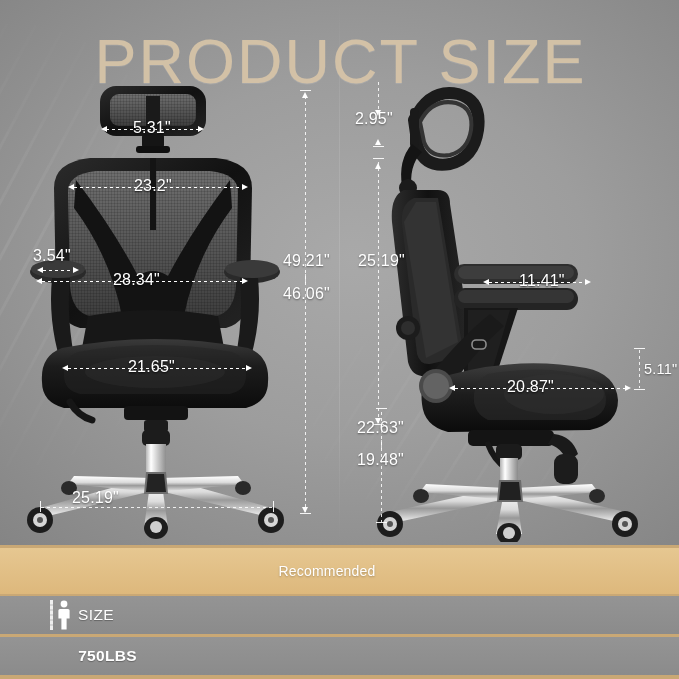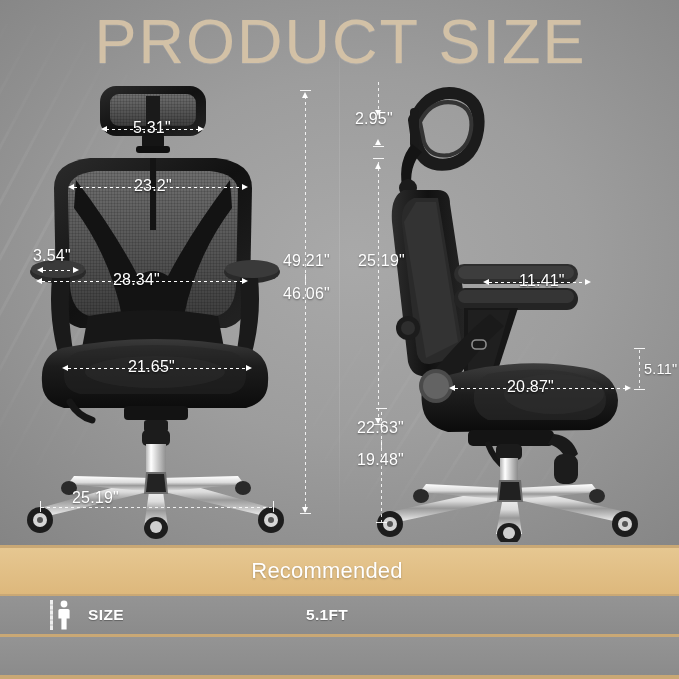--- a/index.html
+++ b/index.html
@@ -42,21 +42,21 @@
             mask-image:radial-gradient(ellipse 230px 160px at 45% 55%, #000 0%, transparent 75%);
     pointer-events:none;
   }
   .vdivider{
     position:absolute;left:339px;top:0;width:1px;height:545px;
     background:linear-gradient(to bottom, rgba(255,255,255,0) 0%, rgba(255,255,255,.10) 25%, rgba(255,255,255,.10) 75%, rgba(255,255,255,0) 100%);
   }
 
   
   .title{
-    position:absolute;left:8px;top:8px;width:665px;
+    position:absolute;left:8px;top:28px;width:665px;
     font-size:63px;line-height:66px;letter-spacing:2px;
     color:#d8c5a8;font-weight:400;
     text-align:center;white-space:nowrap;
     text-shadow:0 1px 0 rgba(255,255,255,.12);
     opacity:.92;
   }
 
   
   .dim-label{
     position:absolute;color:#fff;font-size:16px;line-height:18px;
@@ -99,23 +99,23 @@
   .spec-row{
     position:absolute;left:0;width:679px;height:38px;
     background:linear-gradient(to bottom,#949494 0%,#8b8b8b 100%);
     display:flex;align-items:center;
   }
   .spec-row.r1{top:51px;}
   .spec-row.r2{top:92px;}
   .c-label{width:230px;display:flex;align-items:center;padding-left:48px;box-sizing:border-box;}
   .c-val{width:194px;text-align:center;}
   .c-val2{width:215px;text-align:center;}
-  .head-txt{color:#fff;font-size:22px;letter-spacing:.2px;text-shadow:0 1px 2px rgba(0,0,0,.25);}
+  .head-txt{color:#fff;font-size:14px;letter-spacing:.2px;text-shadow:0 1px 2px rgba(0,0,0,.25);}
   .row-txt{color:#fff;font-size:15.5px;font-weight:bold;letter-spacing:.3px;text-shadow:0 1px 1px rgba(0,0,0,.3);}
-  .row-name{color:#fff;font-size:15.5px;font-weight:bold;letter-spacing:.4px;margin-left:10px;text-shadow:0 1px 1px rgba(0,0,0,.3);}
+  .row-name{color:#fff;font-size:15.5px;font-weight:normal;letter-spacing:.4px;text-shadow:0 1px 1px rgba(0,0,0,.3);}
   .spec-icon{width:30px;height:34px;flex:0 0 30px;}
 </style>
 </head>
 <body>
 
 <div id="stage">
 
   <div class="bg-base"></div>
   <div class="bg-streaks"></div>
   <div class="bg-streaks2"></div>
@@ -429,20 +429,20 @@
               <line x1="2" y1="17" x2="5" y2="17"></line>
                 <line x1="2" y1="22" x2="5" y2="22"></line>
               <line x1="2" y1="27" x2="5" y2="27"></line>
             </g>
             <circle cx="16" cy="6" r="3.4" fill="#fff"></circle>
             <path d="M12 11 h8 a1.6 1.6 0 0 1 1.6 1.6 v8 h-3 v11 h-5.2 v-11 h-3 v-8 A1.6 1.6 0 0 1 12 11 Z" fill="#fff"></path>
           </svg>
         </span>
         <span class="row-name">SIZE</span>
       </div>
-      <div class="c-val row-txt">5.1FT</div>
     </div>
 
     <div class="spec-row r2">
+      <div class="c-val2 row-txt">750LBS</div>
     </div>
   </div>
 
 </div>
 
 </body></html>

